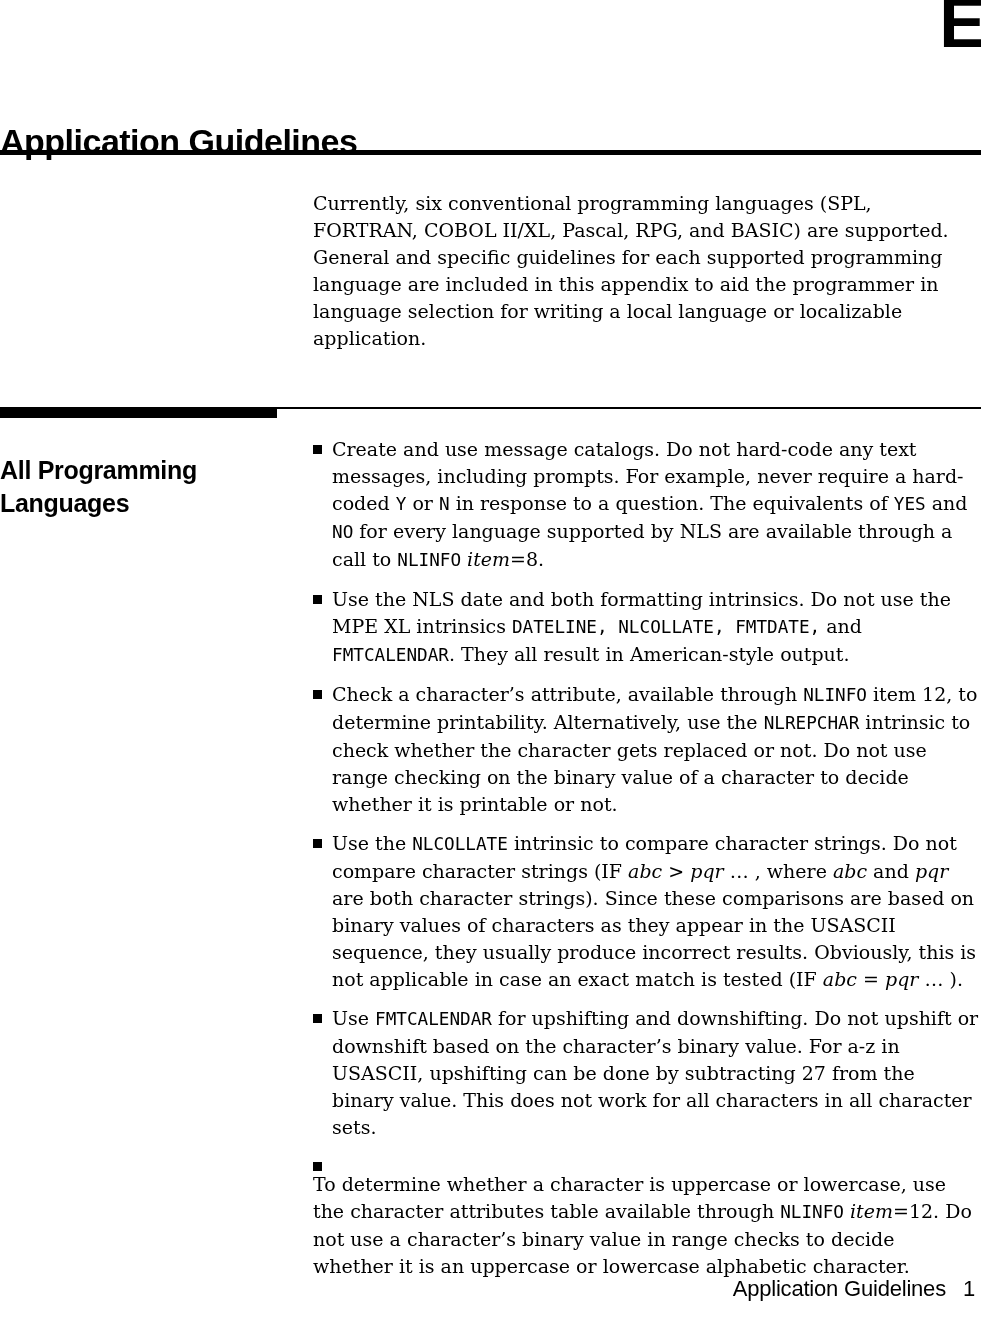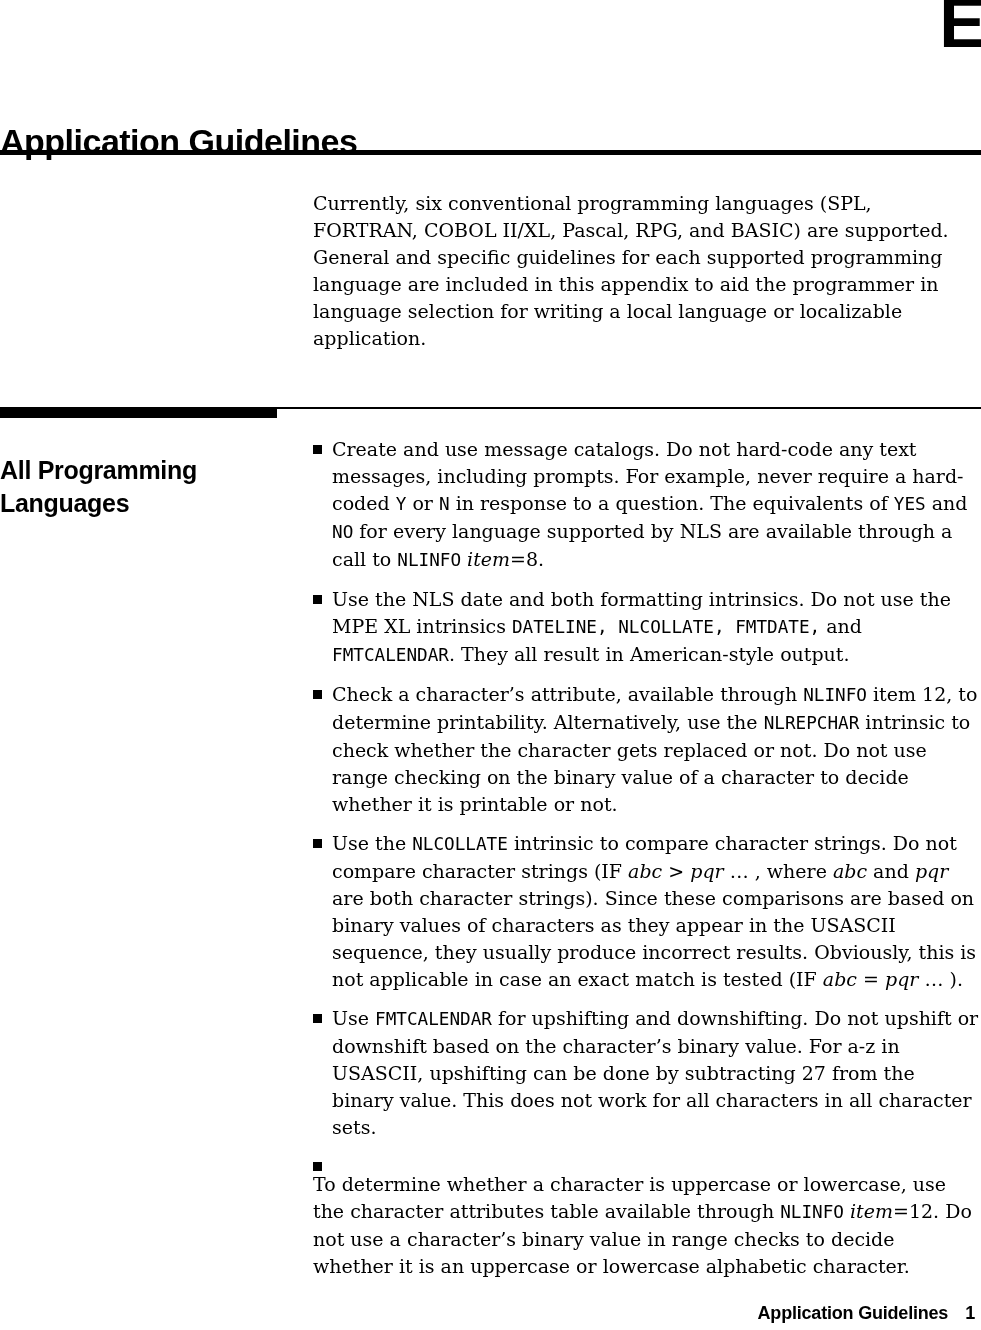--- a/index.html
+++ b/index.html
@@ -130,25 +130,25 @@
     font-size: 0.93em;
   }
   .run-italic {
     font-style: italic;
     margin-top: 12px;
   }
 
   
   #page-footer {
     position: absolute;
-    top: 1303px;
+    top: 1276px;
     right: 6px;
     font-family: "Liberation Sans", sans-serif;
-    font-weight: bold;
-    font-size: 18px;
+    font-weight: normal;
+    font-size: 22px;
     letter-spacing: -0.2px;
     white-space: nowrap;
   }
   #page-number { margin-left: 17px; }
 </style>
 </head>
 <body>
 
 <div id="appendix-letter">E</div>
 

